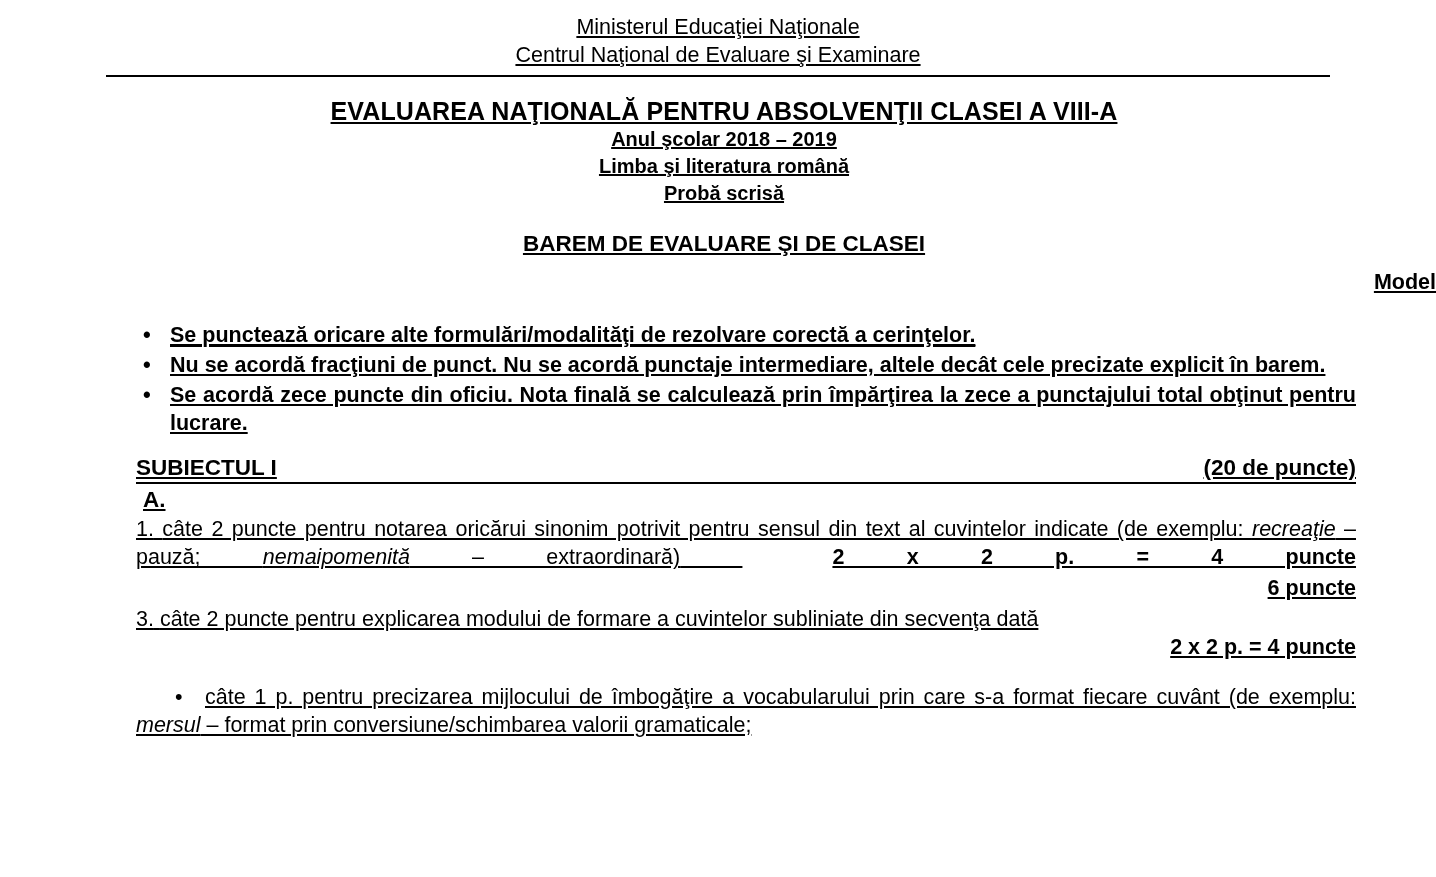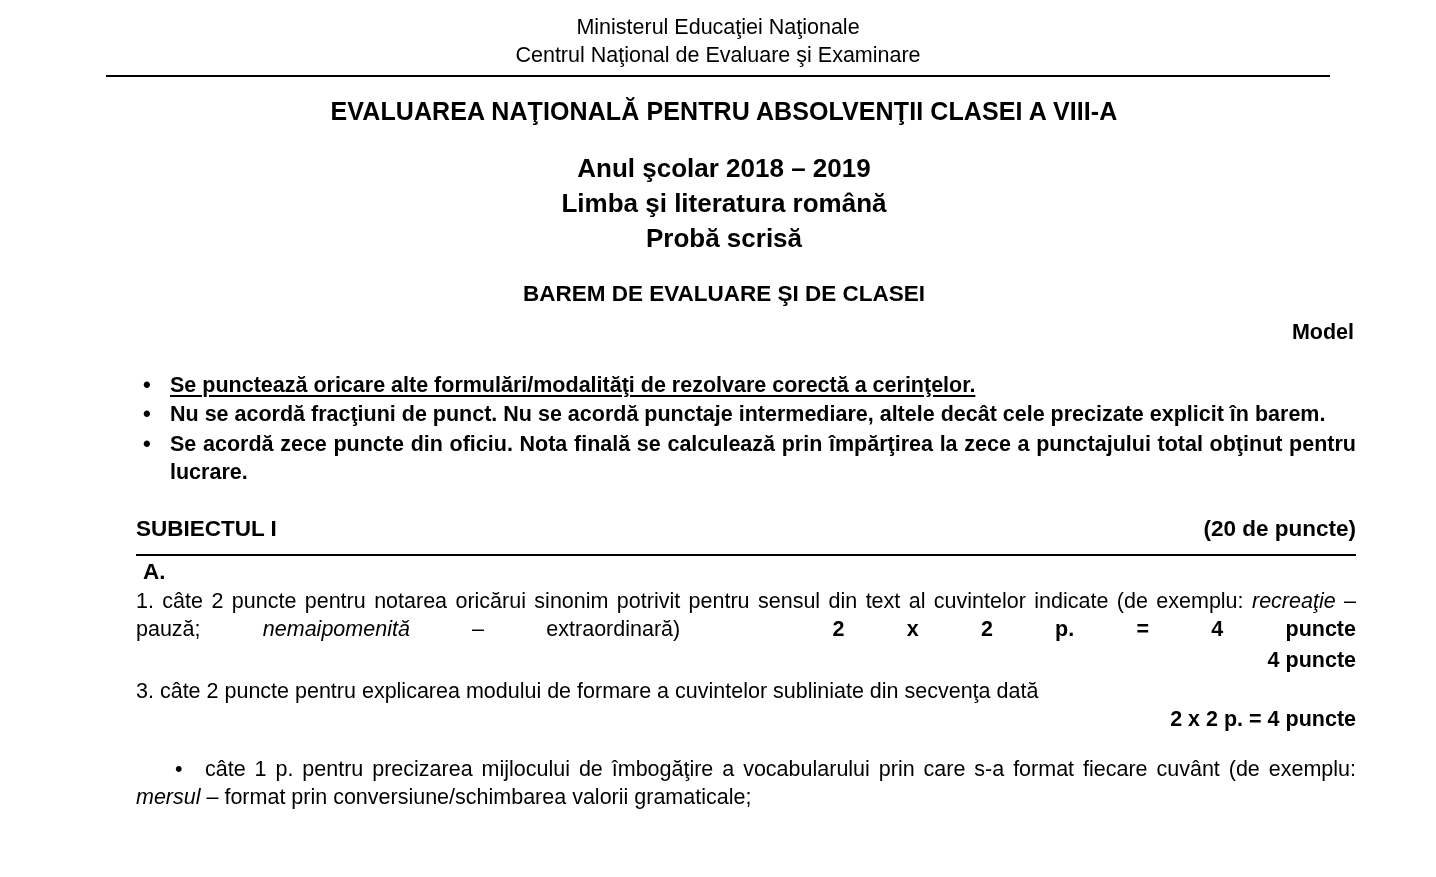--- a/index.html
+++ b/index.html
@@ -15,20 +15,21 @@
     font-family: "Liberation Sans", sans-serif;
     color: #000000;
     -webkit-font-smoothing: antialiased;
   }
 
   .page {
     position: relative;
     width: 1436px;
     height: 670px;
     box-sizing: border-box;
+    text-decoration: underline;
   }
 
   
   .doc-header {
     padding-top: 14px;
     text-align: center;
     font-size: 21.5px;
     line-height: 1.28;
     font-weight: 400;
   }
@@ -49,35 +50,33 @@
     text-align: center;
     padding-left: 12px;
   }
   .title-main {
     margin-top: 20px;
     font-size: 25px;
     font-weight: bold;
     letter-spacing: 0.1px;
   }
   .title-sub {
-    margin-top: 25px;
-    font-size: 26px;
+    font-size: 20px;
     font-weight: bold;
     line-height: 1.34;
   }
   .title-sub .sline { display: block; }
   .title-barem {
     margin-top: 25px;
     font-size: 22.5px;
     font-weight: bold;
   }
 
   .model-line {
     margin-top: 13px;
-    padding-right: 82px;
     text-align: right;
     font-size: 21.5px;
     font-weight: bold;
   }
 
   
   .content {
     margin-left: 136px;
     width: 1220px;
     font-size: 21.5px;
@@ -105,28 +104,28 @@
     font-size: 22px;
     line-height: inherit;
   }
   .notes li.underlined > span {
     text-decoration: underline;
     text-underline-offset: 3px;
   }
 
   
   .subject-head {
-    margin-top: 30px;
+    margin-top: 18px;
     display: flex;
     justify-content: space-between;
     align-items: baseline;
     font-size: 22.5px;
     font-weight: bold;
     border-bottom: 2.4px solid #000;
-    padding-bottom: 12px;
+    padding-bottom: 1px;
   }
 
   .part-letter {
     margin-top: 3px;
     margin-left: 7px;
     font-size: 22.5px;
     font-weight: bold;
   }
 
   
@@ -207,21 +206,21 @@
     <div class="part-letter">A.</div>
 
     <div class="item">
       <div class="just"><span>1.</span>
         <span>câte 2 puncte pentru notarea oricărui sinonim potrivit pentru sensul din text al cuvintelor indicate (de exemplu: </span><i>recreaţie</i><span> – pauză; </span><i>nemaipomenită</i><span> – extraordinară)</span>
         <span class="score" style="margin-left:90px;font-weight:bold;">2 x 2 p. = 4 puncte</span>
       </div>
     </div>
 
     <div class="item">
-      <div class="score-right">4 puncte</div>
+      <div class="score-right">6 puncte</div>
     </div>
 
     <div class="item">
       <div><span>3.</span>
         <span>câte 2 puncte pentru explicarea modului de formare a cuvintelor subliniate din secvenţa dată</span>
       </div>
       <div class="score-right">2 x 2 p. = 4 puncte</div>
     </div>
 
     <div class="subbullet">

